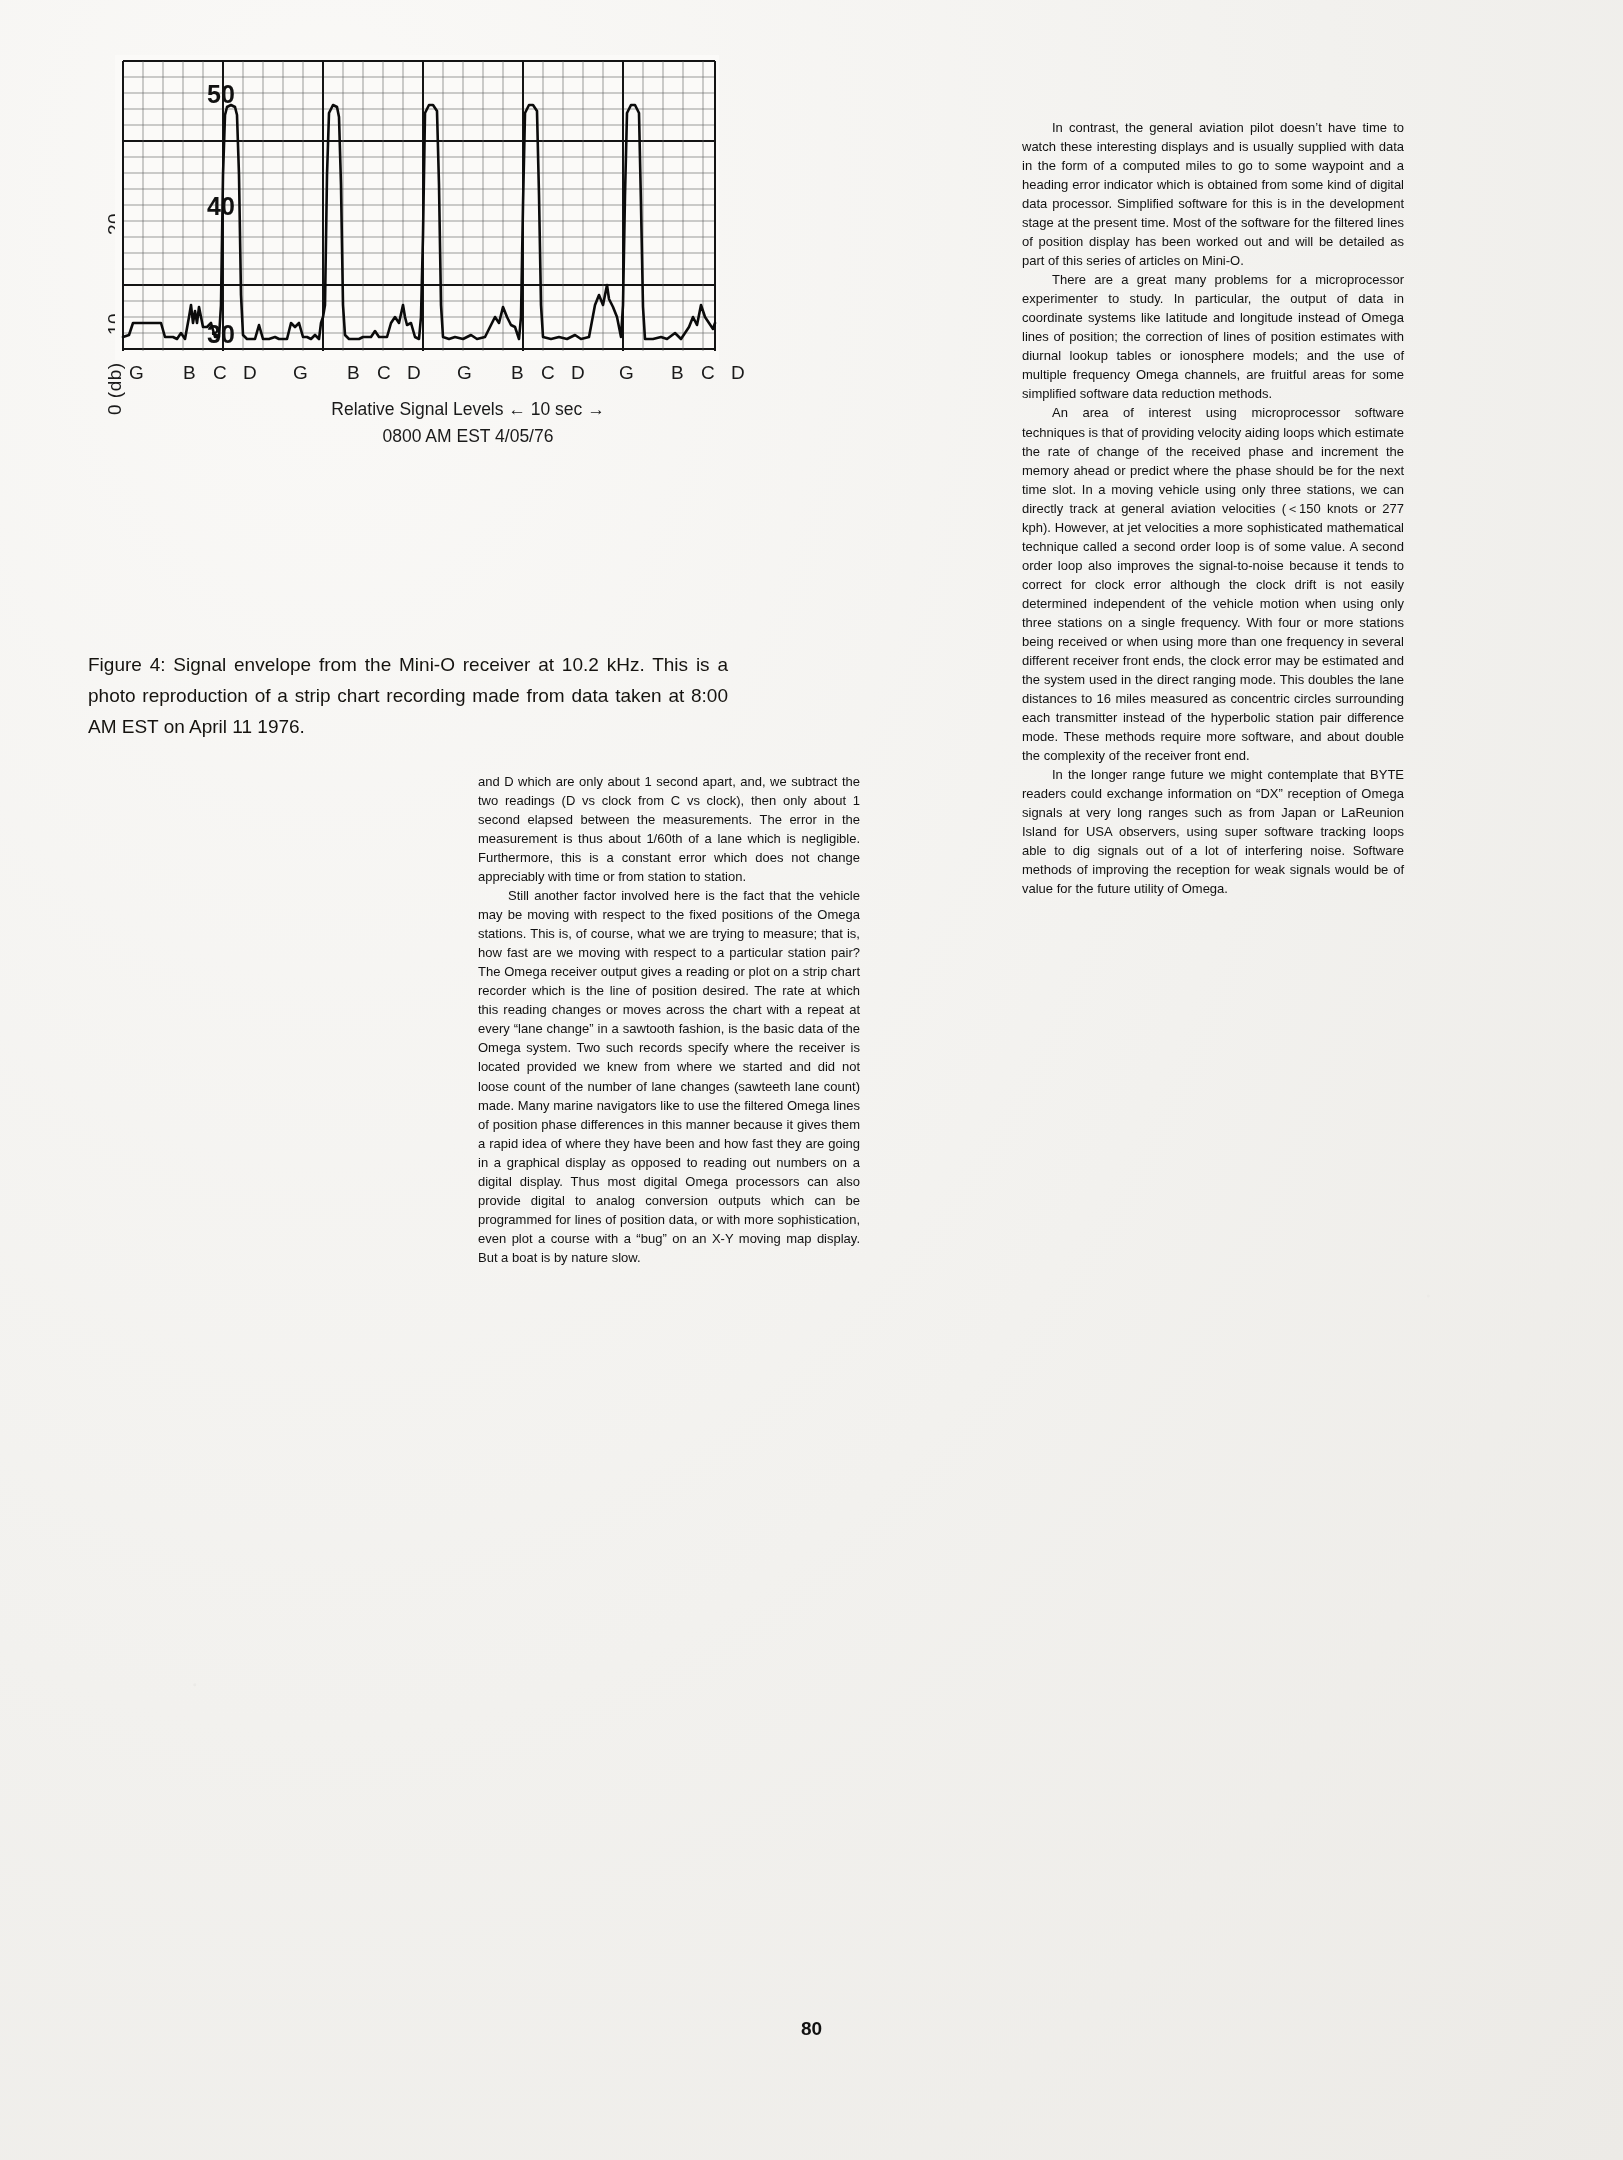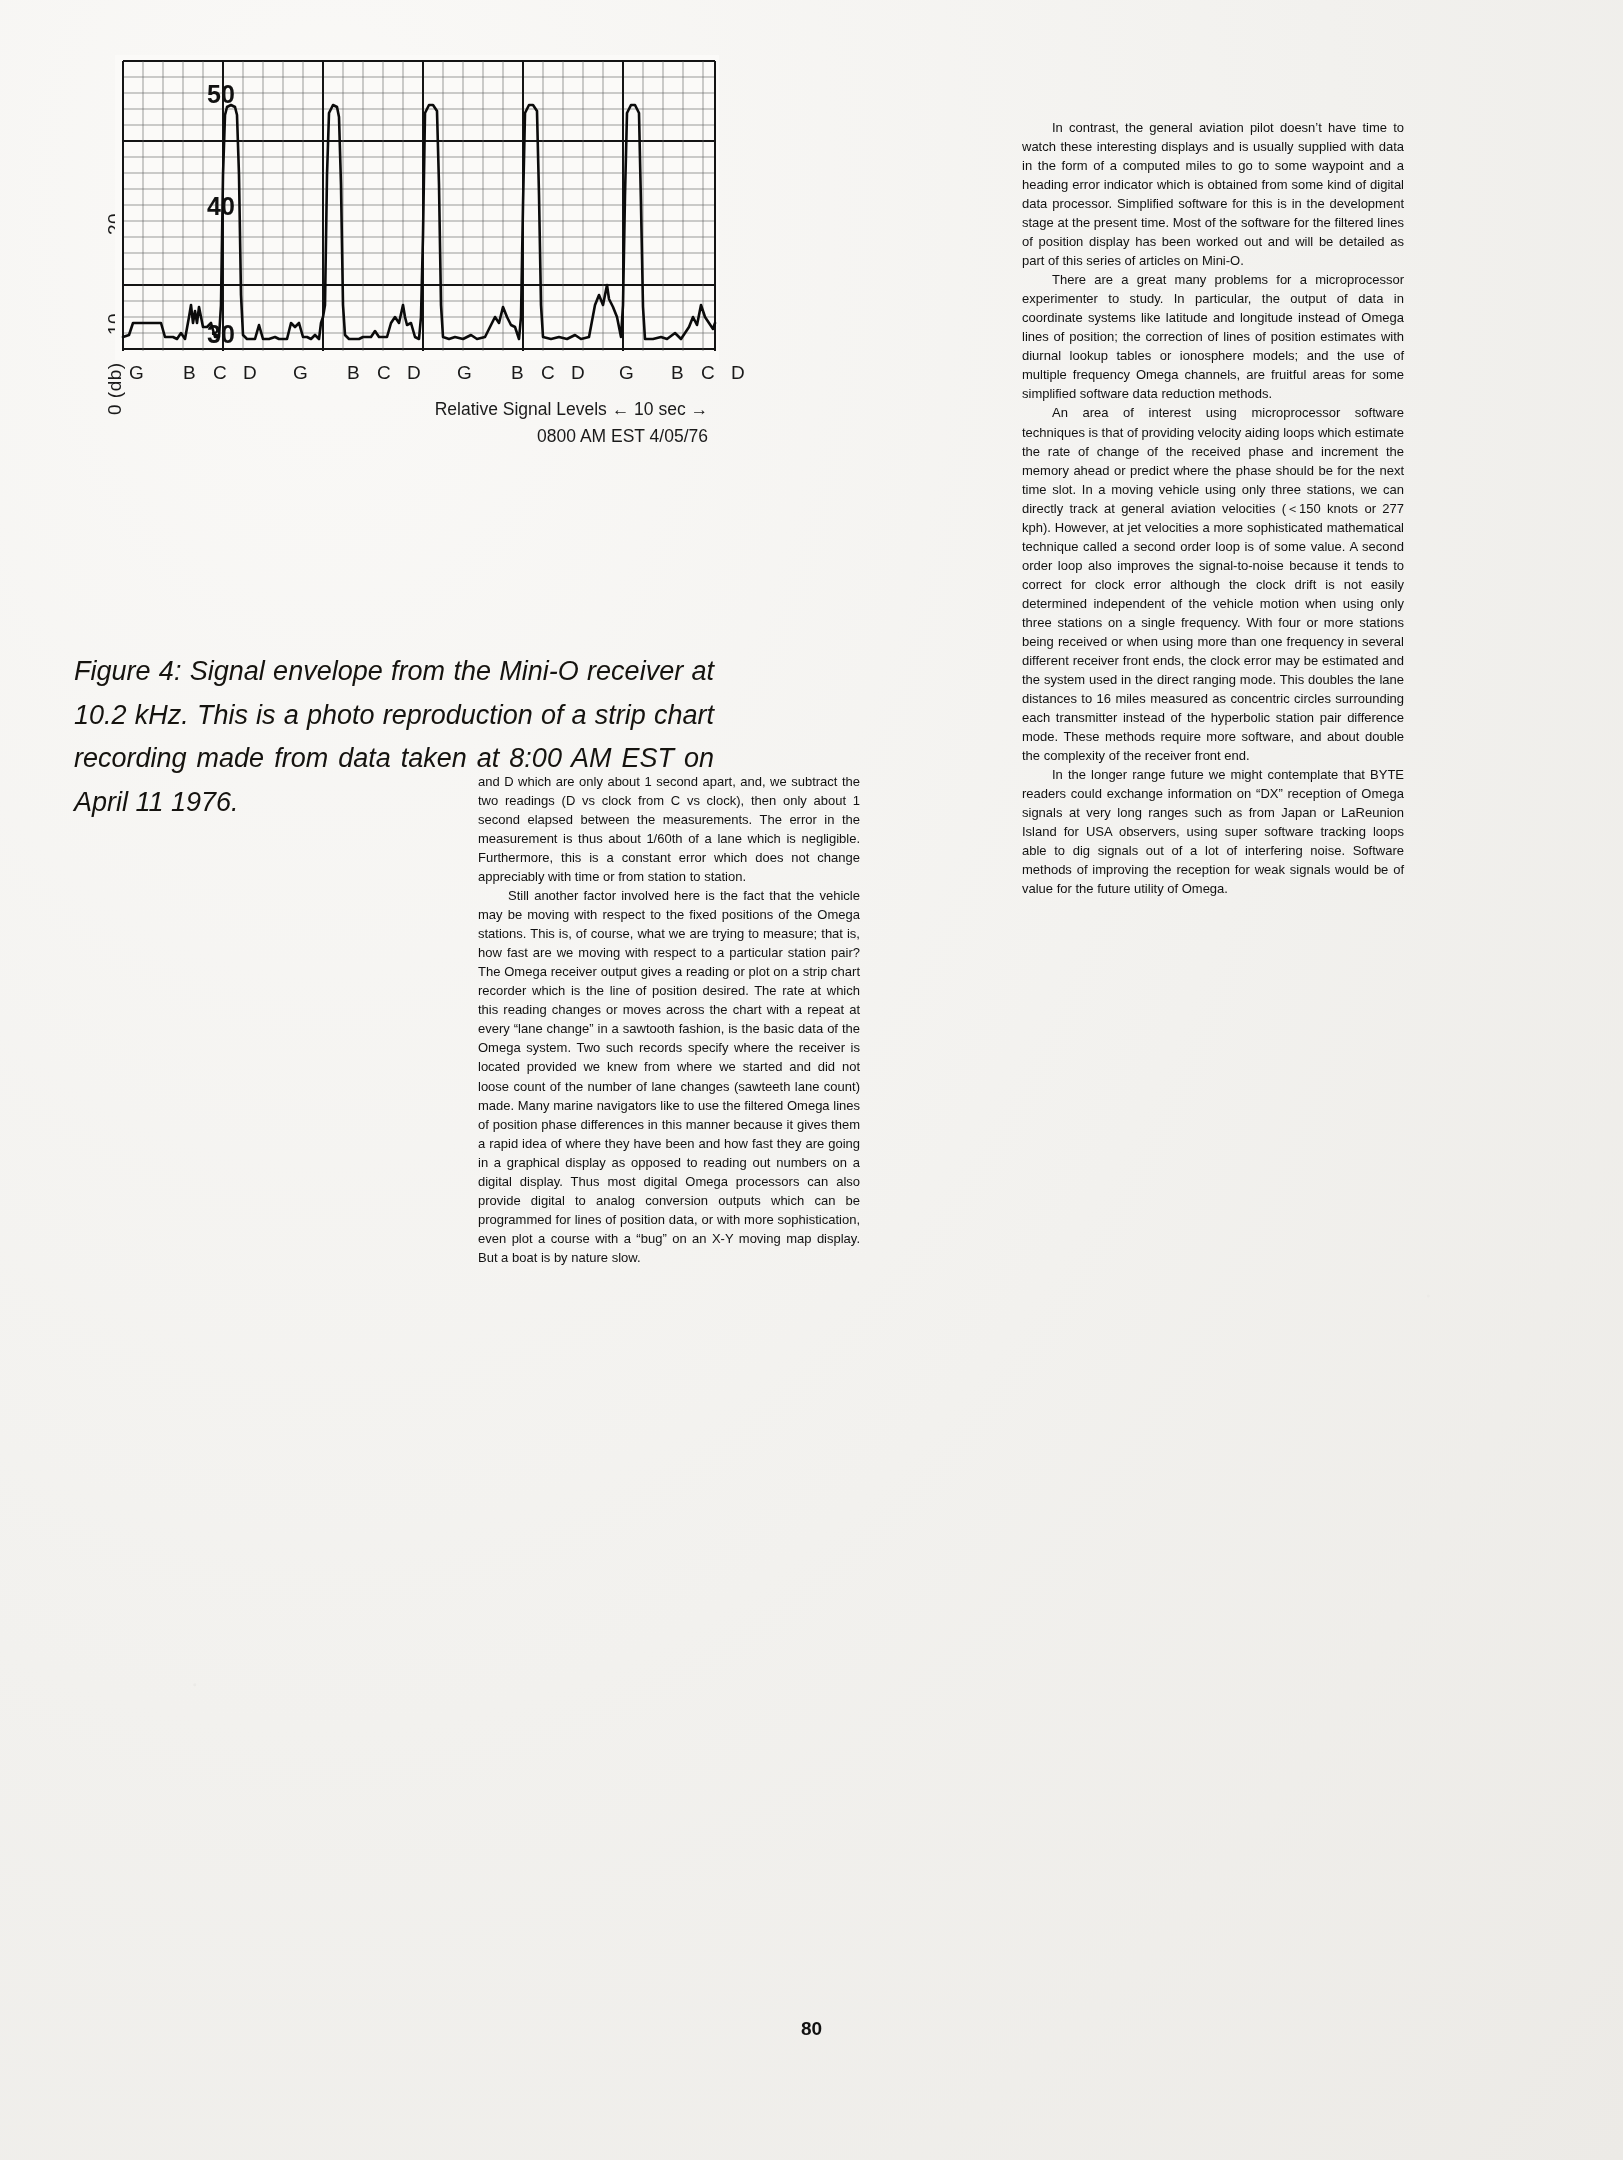--- a/index.html
+++ b/index.html
@@ -42,29 +42,28 @@
   .station-row{
     position:relative;margin-left:27px;width:604px;height:30px;
     margin-top:2px;
   }
   .station-row span{
     position:absolute;top:0;
     font-size:19px;letter-spacing:0.5px;
   }
   .fig-sub{
     margin-top:4px;
-    text-align:right;
+    text-align:center;
     font-size:17.5px;
     line-height:1.55;
     padding-left:140px;
   }
   .fig-caption{
-    position:absolute;left:74px;top:650px;width:640px;
-    font-style:italic;
-    font-size:27px;
+    position:absolute;left:88px;top:650px;width:640px;
+    font-size:19px;
     line-height:1.62;
     text-align:justify;
     color:#15130f;
   }
 
   
   .col{
     position:absolute;
     font-size:13px;
     line-height:1.465;

